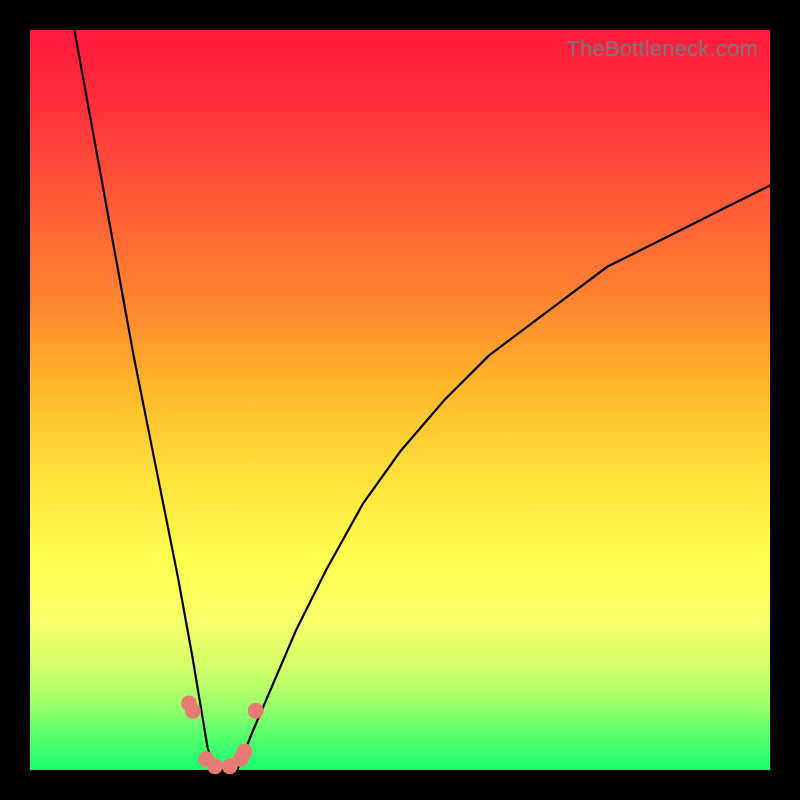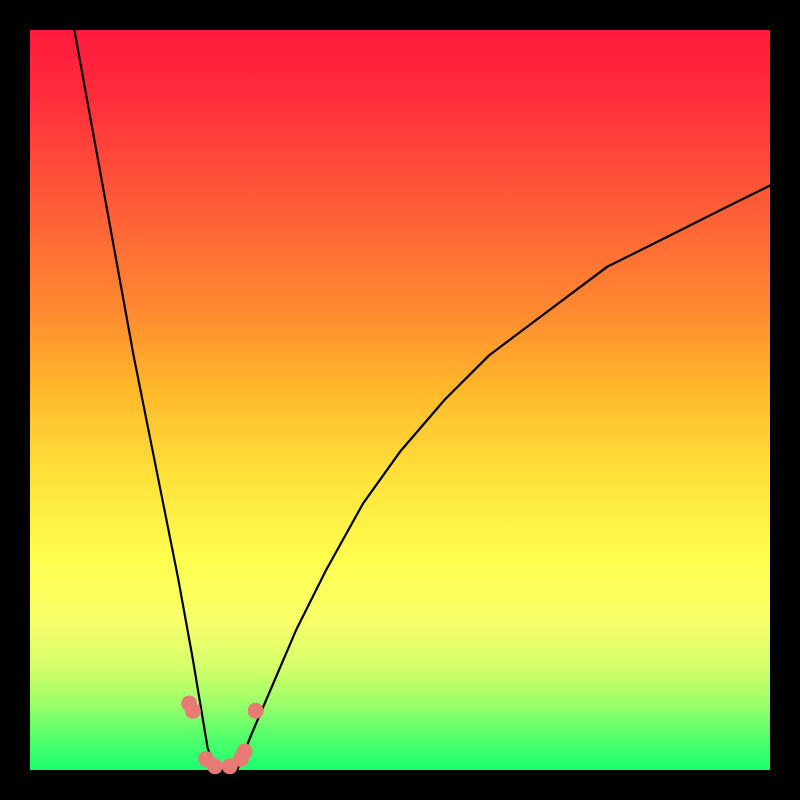--- a/index.html
+++ b/index.html
@@ -69,20 +69,21 @@
     fill: #e77a72;
     stroke: none;
   }
 </style>
 </head>
 <body>
 
 <div class="frame">
   <div class="plot-area">
 
+    <div class="watermark">TheBottleneck.com</div>
 
     <svg class="curves" viewBox="0 0 740 740">
       <path class="curve" d="M44.4 0.0 L59.2 81.4 L74.0 162.8 L88.8 244.2 L103.6 325.6 L118.4 399.6 L133.2 473.6 L148.0 547.6 L162.8 629.0 L170.2 673.4 L177.6 717.8 L185.0 740.0"></path>
       <path class="curve" d="M207.2 740.0 L222.0 703.0 L244.2 651.2 L266.4 599.4 L296.0 540.2 L333.0 473.6 L370.0 421.8 L414.4 370.0 L458.8 325.6 L518.0 281.2 L577.2 236.8 L636.4 207.2 L695.6 177.6 L740.0 155.4"></path>
       <path class="curve" d="M185.0 740.0 L207.2 740.0"></path>
       <g>
           <circle cx="159.1" cy="673.4" r="8" class="marker"></circle>
           <circle cx="162.8" cy="680.8" r="8" class="marker"></circle>
           <circle cx="176.1" cy="728.9" r="8" class="marker"></circle>
           <circle cx="185.0" cy="736.3" r="8" class="marker"></circle>

